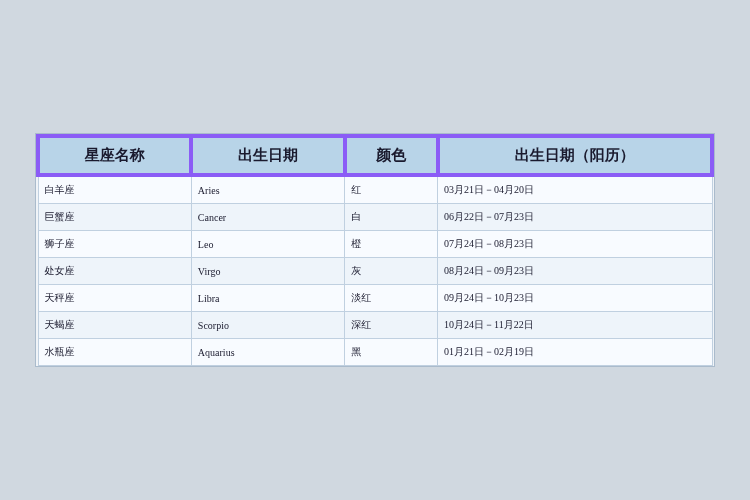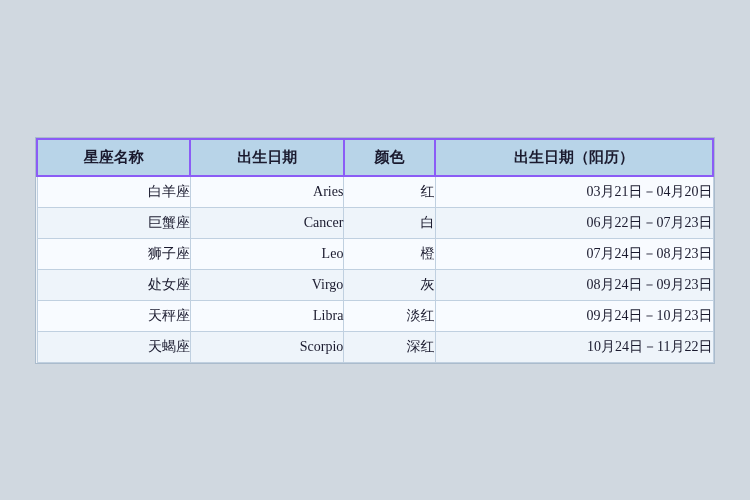--- a/index.html
+++ b/index.html
@@ -29,29 +29,29 @@
       border-collapse: collapse;
     }
 
     th {
       background-color: #b8d4e8;
       color: #1a1a2e;
       font-weight: bold;
       font-size: 15px;
       text-align: center;
       padding: 8px 6px;
-      border: 2px solid #8b5cf6;
+      border: 4px solid #8b5cf6;
     }
 
     td {
       background-color: #f8fbff;
       color: #1a1a2e;
-      font-size: 14px;
-      text-align: right;
-      padding: 6px 0;
+      font-size: 10px;
+      text-align: left;
+      padding: 6px 6px;
       border: 1px solid #c0d0e0;
     }
 
     tr:nth-child(even) td {
       background-color: #eef4fa;
     }
   </style>
 </head>
 <body>
 
@@ -95,15 +95,21 @@
           <td>Libra</td>
           <td>淡红</td>
           <td>09月24日－10月23日</td>
         </tr>
         <tr>
           <td>天蝎座</td>
           <td>Scorpio</td>
           <td>深红</td>
           <td>10月24日－11月22日</td>
         </tr>
+        <tr>
+          <td>水瓶座</td>
+          <td>Aquarius</td>
+          <td>黑</td>
+          <td>01月21日－02月19日</td>
+        </tr>
       </tbody>
   </table>
 </div>
 
 </body></html>

